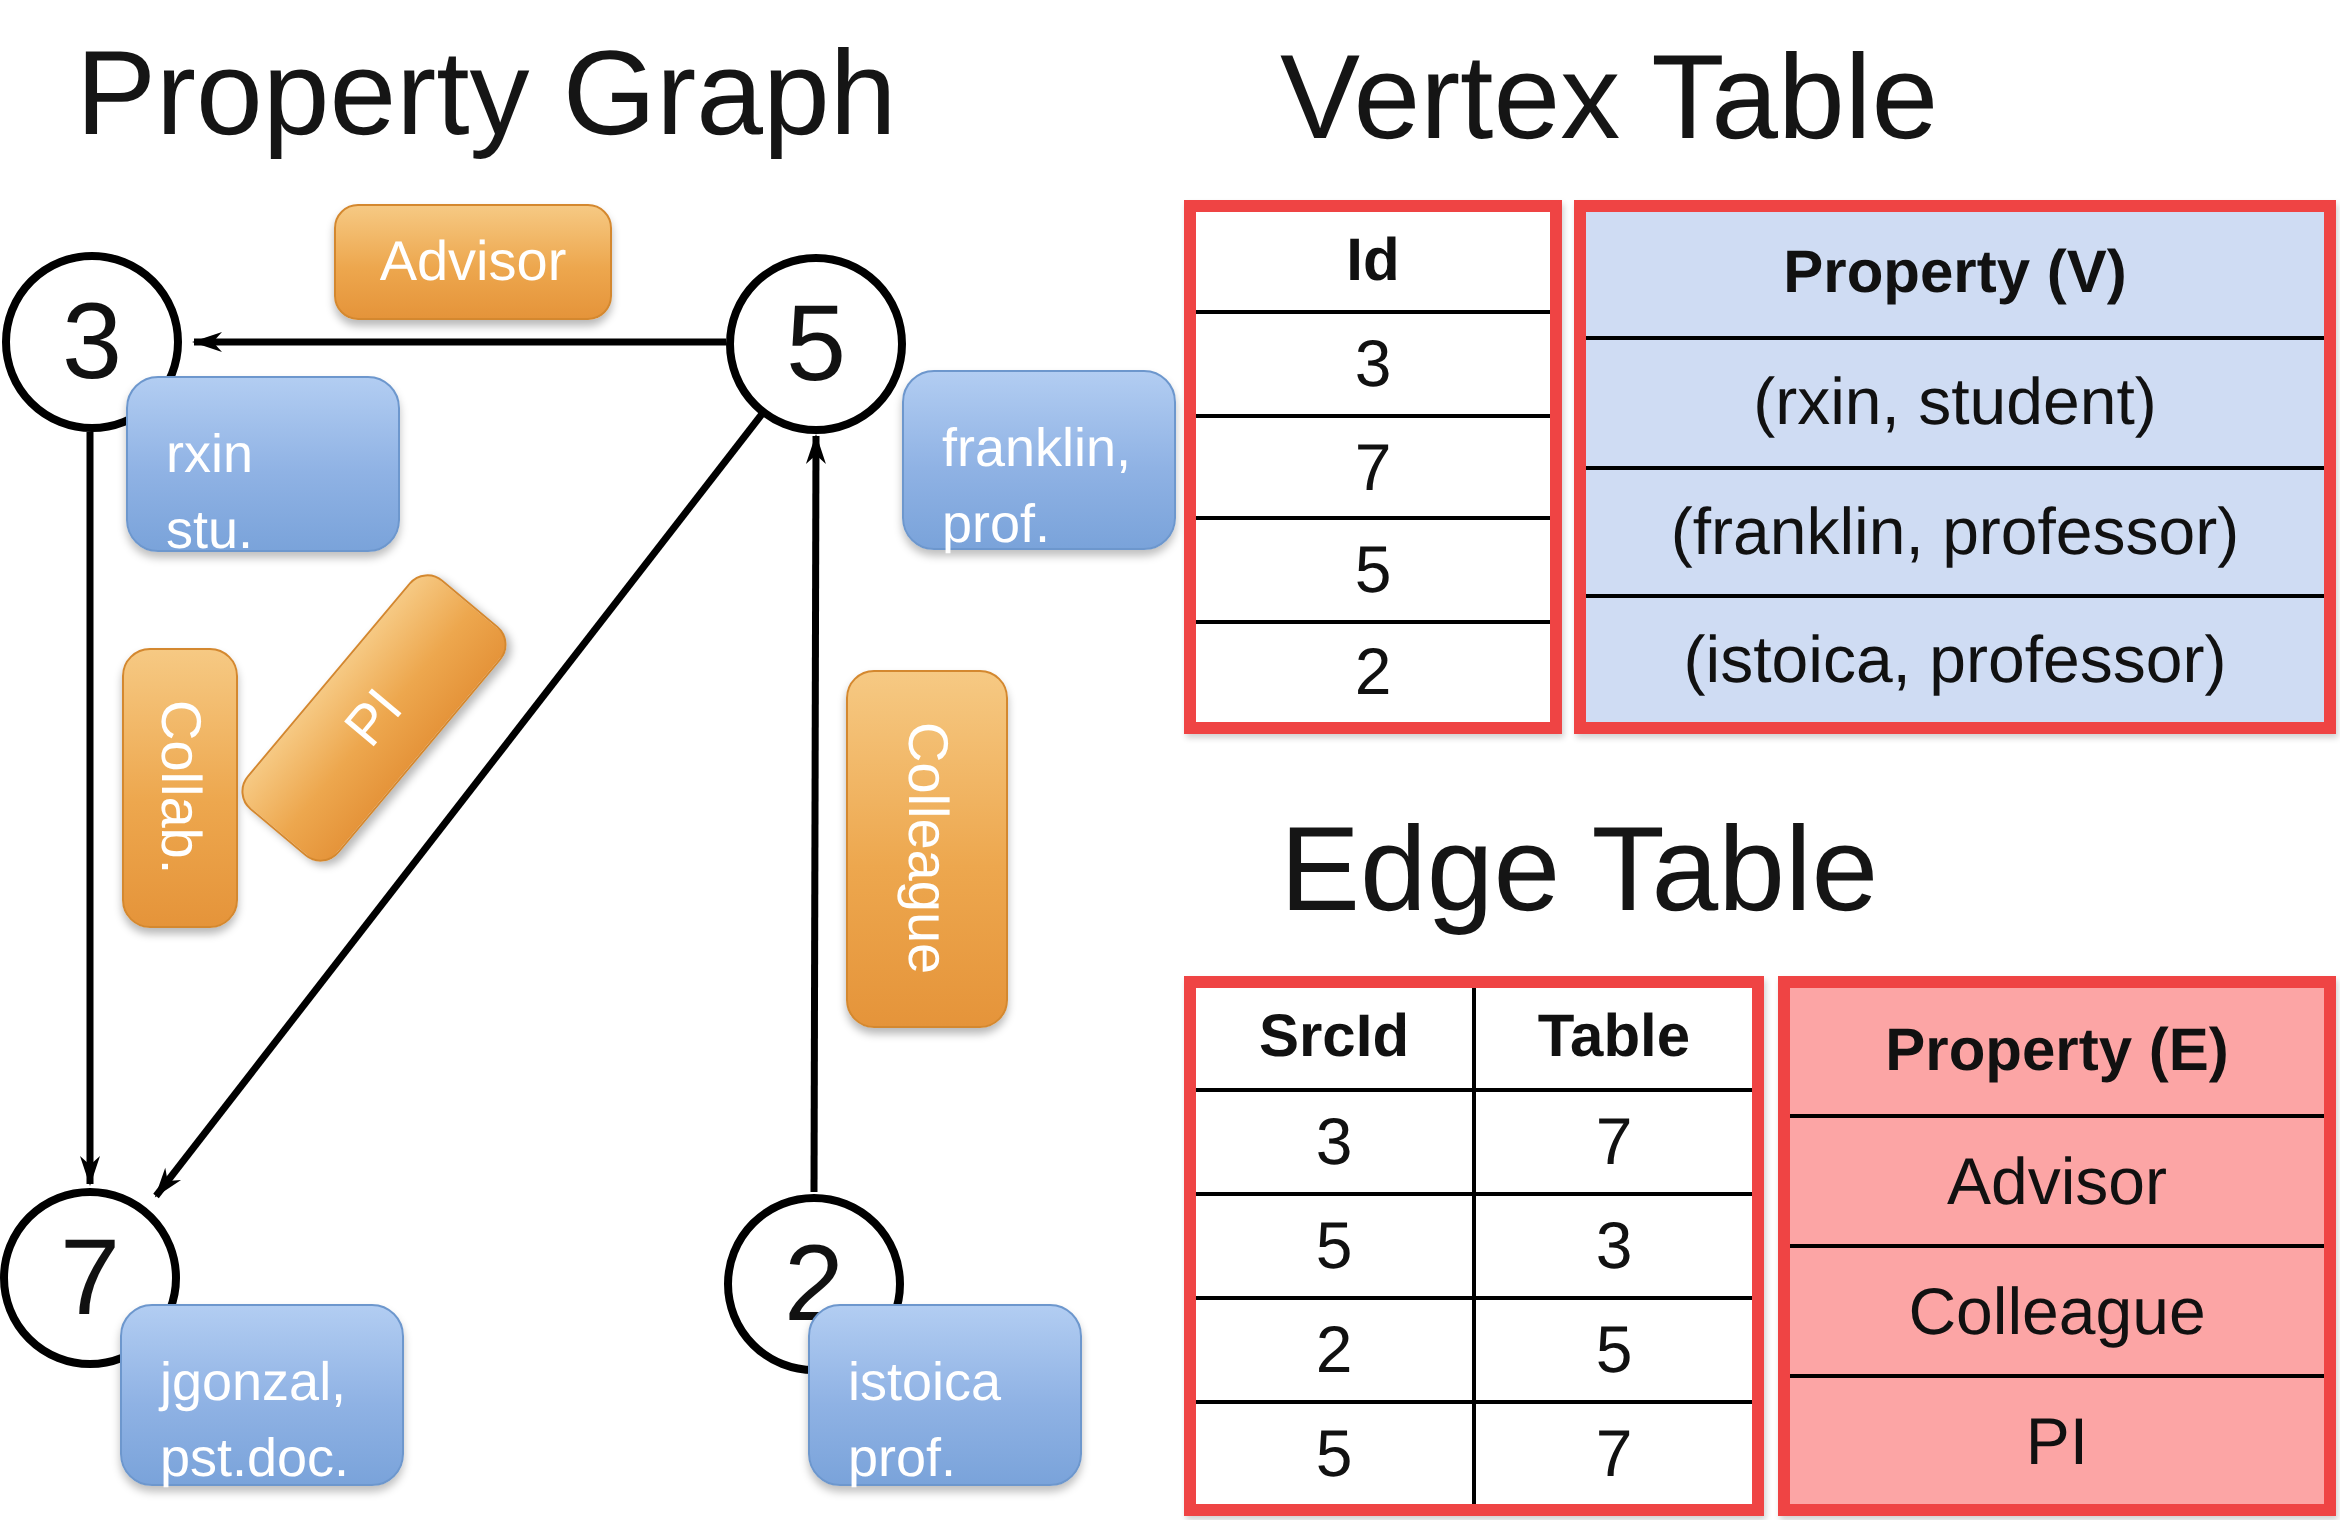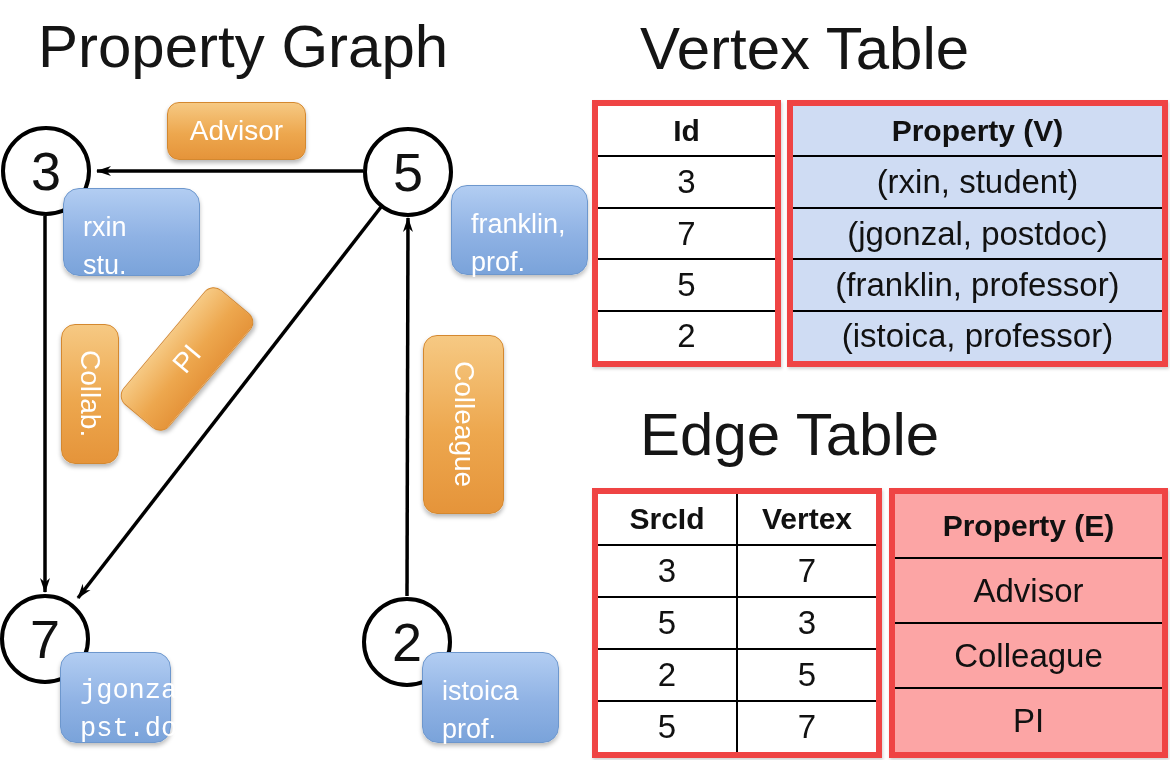--- a/index.html
+++ b/index.html
@@ -89,48 +89,47 @@
   <div class="ebox vert" style="left:423px;top:335px;width:79px;height:177px;">Colleague</div>
 
   <div class="vbox" style="left:63px;top:188px;width:137px;height:88px;">
     <div>rxin</div>
     <div>stu.</div>
   </div>
   <div class="vbox" style="left:422px;top:185px;width:137px;height:90px;margin-left:29px;">
     <div>franklin,</div>
     <div>prof.</div>
   </div>
-  <div class="vbox" style="left:60px;top:652px;width:111px;height:91px;font-family:Liberation Mono, monospace;">
+  <div class="vbox" style="left:60px;top:652px;width:142px;height:91px;">
     <div>jgonzal,</div>
     <div>pst.doc.</div>
   </div>
-  <div class="vbox" style="left:422px;top:652px;width:137px;height:91px;">
+  <div class="vbox" style="left:404px;top:652px;width:137px;height:91px;">
     <div>istoica</div>
     <div>prof.</div>
   </div>
 
   <div class="tcol" style="left:592px;top:100px;width:189px;height:267px;">
     <div class="trow head">Id</div>
     <div class="trow">3</div>
     <div class="trow">7</div>
     <div class="trow">5</div>
     <div class="trow">2</div>
   </div>
   <div class="tcol bg-v" style="left:787px;top:100px;width:381px;height:267px;">
     <div class="trow head">Property (V)</div>
     <div class="trow">(rxin, student)</div>
-    <div class="trow">(jgonzal, postdoc)</div>
     <div class="trow">(franklin, professor)</div>
     <div class="trow">(istoica, professor)</div>
   </div>
 
   <div class="tcol" style="left:592px;top:488px;width:290px;height:270px;">
     <div class="trow head">
       <div class="cell l">SrcId</div>
-      <div class="cell">Vertex</div>
+      <div class="cell">Table</div>
     </div>
     <div class="trow">
       <div class="cell l">3</div>
       <div class="cell">7</div>
     </div>
     <div class="trow">
       <div class="cell l">5</div>
       <div class="cell">3</div>
     </div>
     <div class="trow">

